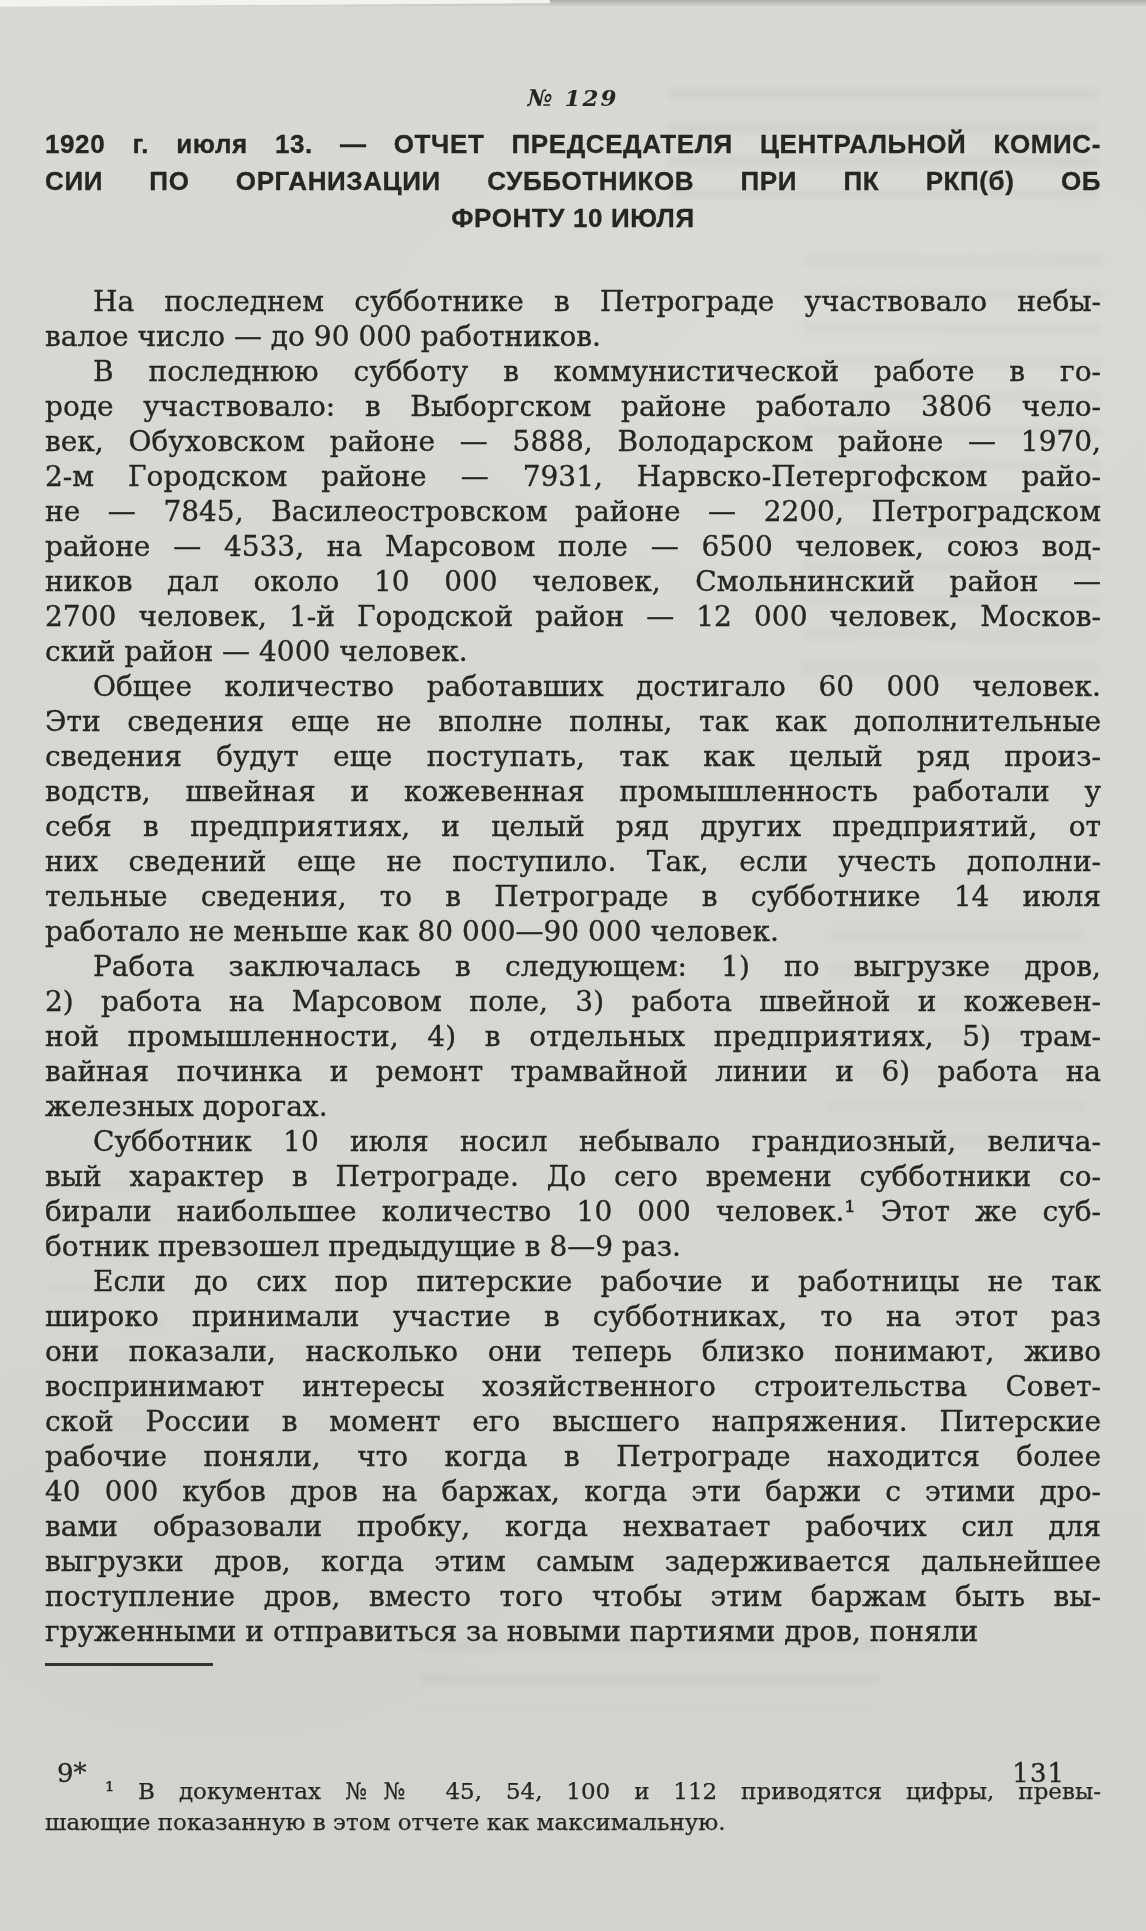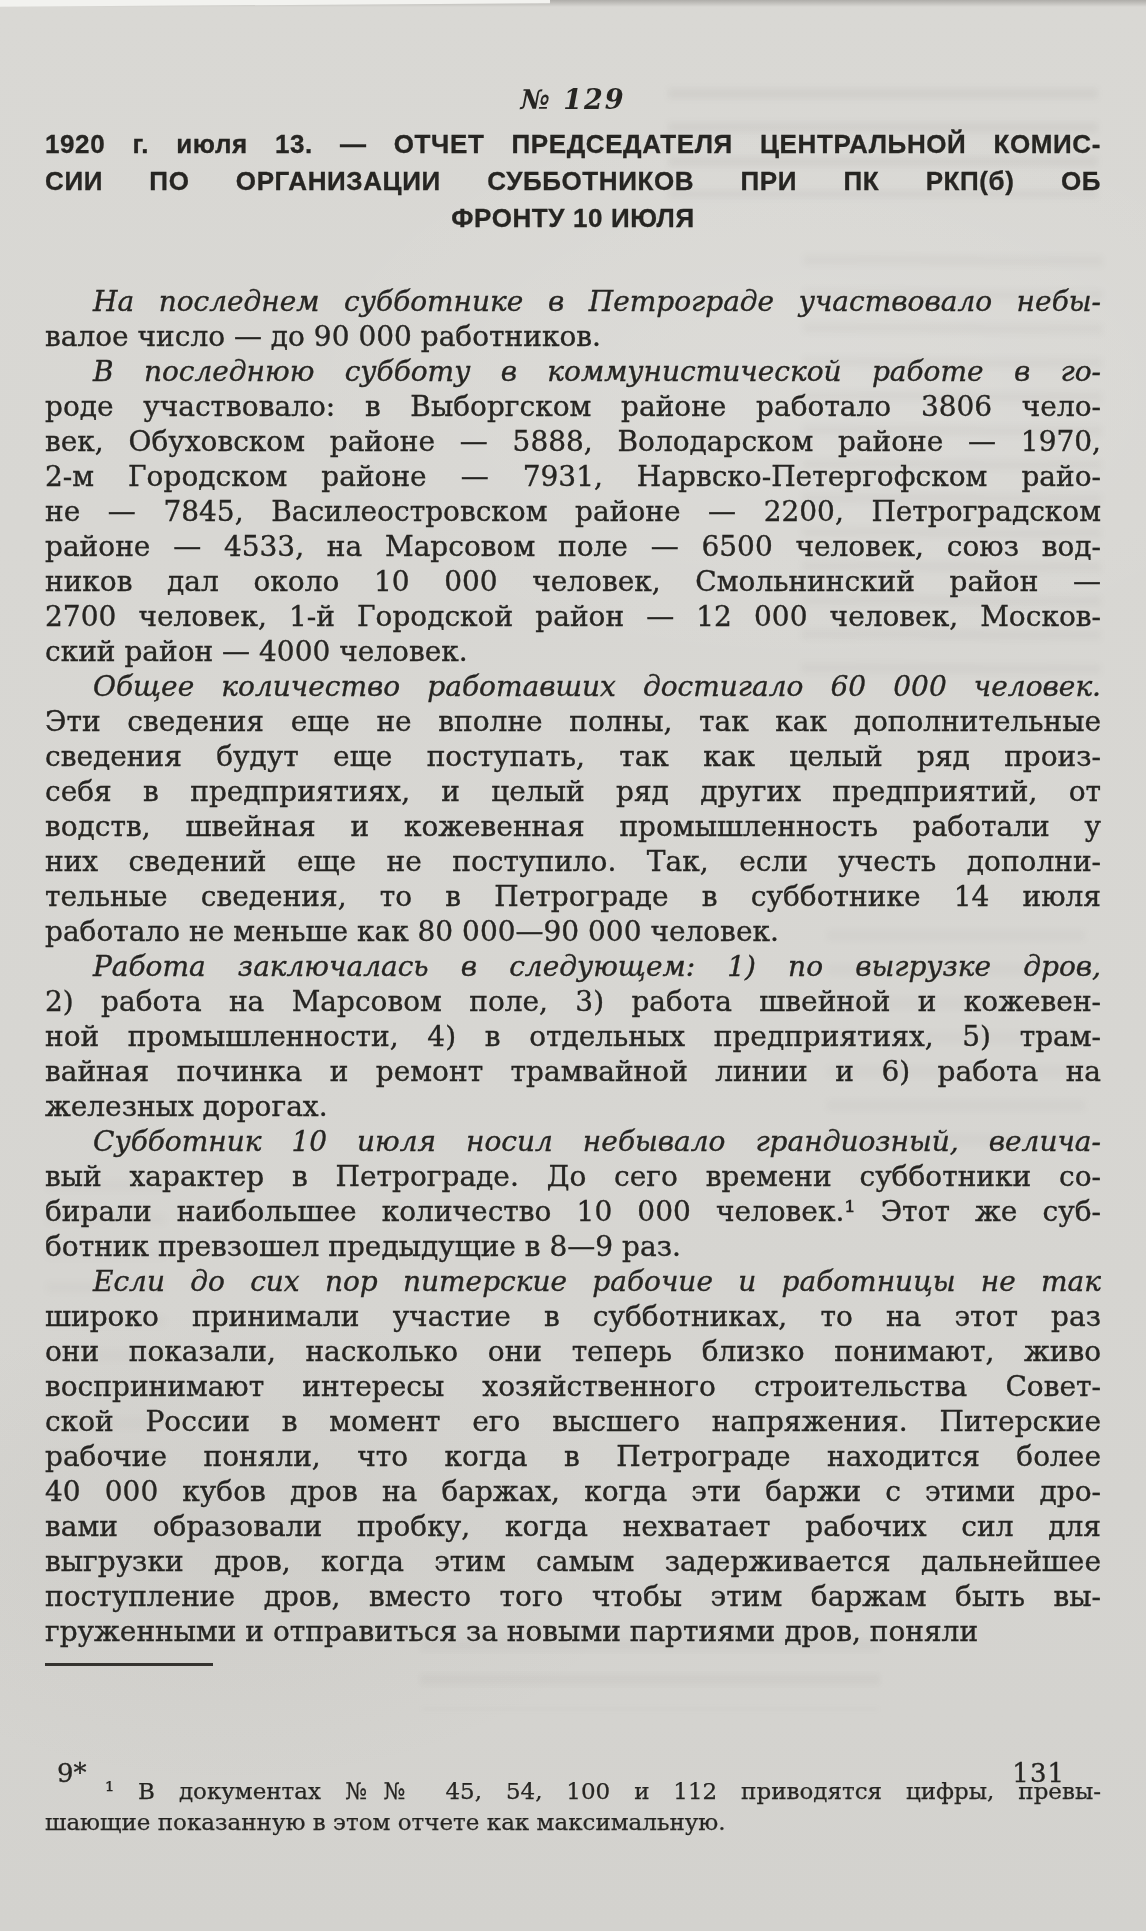--- a/index.html
+++ b/index.html
@@ -41,40 +41,40 @@
   .g1{top:88px;right:48px;width:430px;height:110px;}
   .g2{top:255px;right:44px;width:300px;height:420px;transform:rotate(.3deg);opacity:.38;}
   .g3{top:930px;right:60px;width:260px;height:220px;opacity:.3;}
   .g4{top:1640px;left:420px;width:460px;height:70px;opacity:.45;}
   .g5{top:1180px;left:46px;width:120px;height:300px;opacity:.25;}
 
   .doc-number{
     position:absolute;top:84px;left:0;width:100%;
     text-align:center;
     font-style:italic;font-weight:bold;
-    font-size:27px;letter-spacing:2px;
+    font-size:23px;letter-spacing:2px;
   }
   .heading{
     position:absolute;top:126px;left:45px;width:1056px;
     font-family:"Liberation Sans","DejaVu Sans",sans-serif;
     font-weight:bold;
     font-size:26px;line-height:37px;
     letter-spacing:.6px;
     -webkit-text-stroke:.3px #262522;
   }
   .hline{text-align:justify;text-align-last:justify;height:37px;overflow:hidden;}
   .hline.centered{text-align:left;text-align-last:center;}
 
   .bodytext{
     position:absolute;top:284px;left:45px;width:1056px;
     font-size:28px;line-height:35px;
     -webkit-text-stroke:.35px #262522;
   }
   .bline{height:35px;overflow:hidden;text-align:justify;text-align-last:justify;}
-  .bline.indent{text-indent:48px;font-style:italic;}
+  .bline.indent{text-indent:48px;}
   .bline.last{text-align-last:left;}
 
   .footnote-rule{
     position:absolute;top:1663px;left:45px;
     width:168px;height:3px;background:#35332f;
   }
   .footnote{
     position:absolute;top:1776px;left:45px;width:1056px;
     font-size:23px;line-height:31px;
     -webkit-text-stroke:.25px #262522;
@@ -122,22 +122,22 @@
       <div class="bline">век, Обуховском районе — 5888, Володарском районе — 1970,</div>
       <div class="bline">2-м Городском районе — 7931, Нарвско-Петергофском райо-</div>
       <div class="bline">не — 7845, Василеостровском районе — 2200, Петроградском</div>
       <div class="bline">районе — 4533, на Марсовом поле — 6500 человек, союз вод-</div>
       <div class="bline">ников дал около 10 000 человек, Смольнинский район —</div>
       <div class="bline">2700 человек, 1-й Городской район — 12 000 человек, Москов-</div>
       <div class="bline last">ский район — 4000 человек.</div>
       <div class="bline indent">Общее количество работавших достигало 60 000 человек.</div>
       <div class="bline">Эти сведения еще не вполне полны, так как дополнительные</div>
       <div class="bline">сведения будут еще поступать, так как целый ряд произ-</div>
+      <div class="bline">водств, швейная и кожевенная промышленность работали у</div>
       <div class="bline">себя в предприятиях, и целый ряд других предприятий, от</div>
-      <div class="bline">водств, швейная и кожевенная промышленность работали у</div>
       <div class="bline">них сведений еще не поступило. Так, если учесть дополни-</div>
       <div class="bline">тельные сведения, то в Петрограде в субботнике 14 июля</div>
       <div class="bline last">работало не меньше как 80 000—90 000 человек.</div>
       <div class="bline indent">Работа заключалась в следующем: 1) по выгрузке дров,</div>
       <div class="bline">2) работа на Марсовом поле, 3) работа швейной и кожевен-</div>
       <div class="bline">ной промышленности, 4) в отдельных предприятиях, 5) трам-</div>
       <div class="bline">вайная починка и ремонт трамвайной линии и 6) работа на</div>
       <div class="bline last">железных дорогах.</div>
       <div class="bline indent">Субботник 10 июля носил небывало грандиозный, велича-</div>
       <div class="bline">вый характер в Петрограде. До сего времени субботники со-</div>

